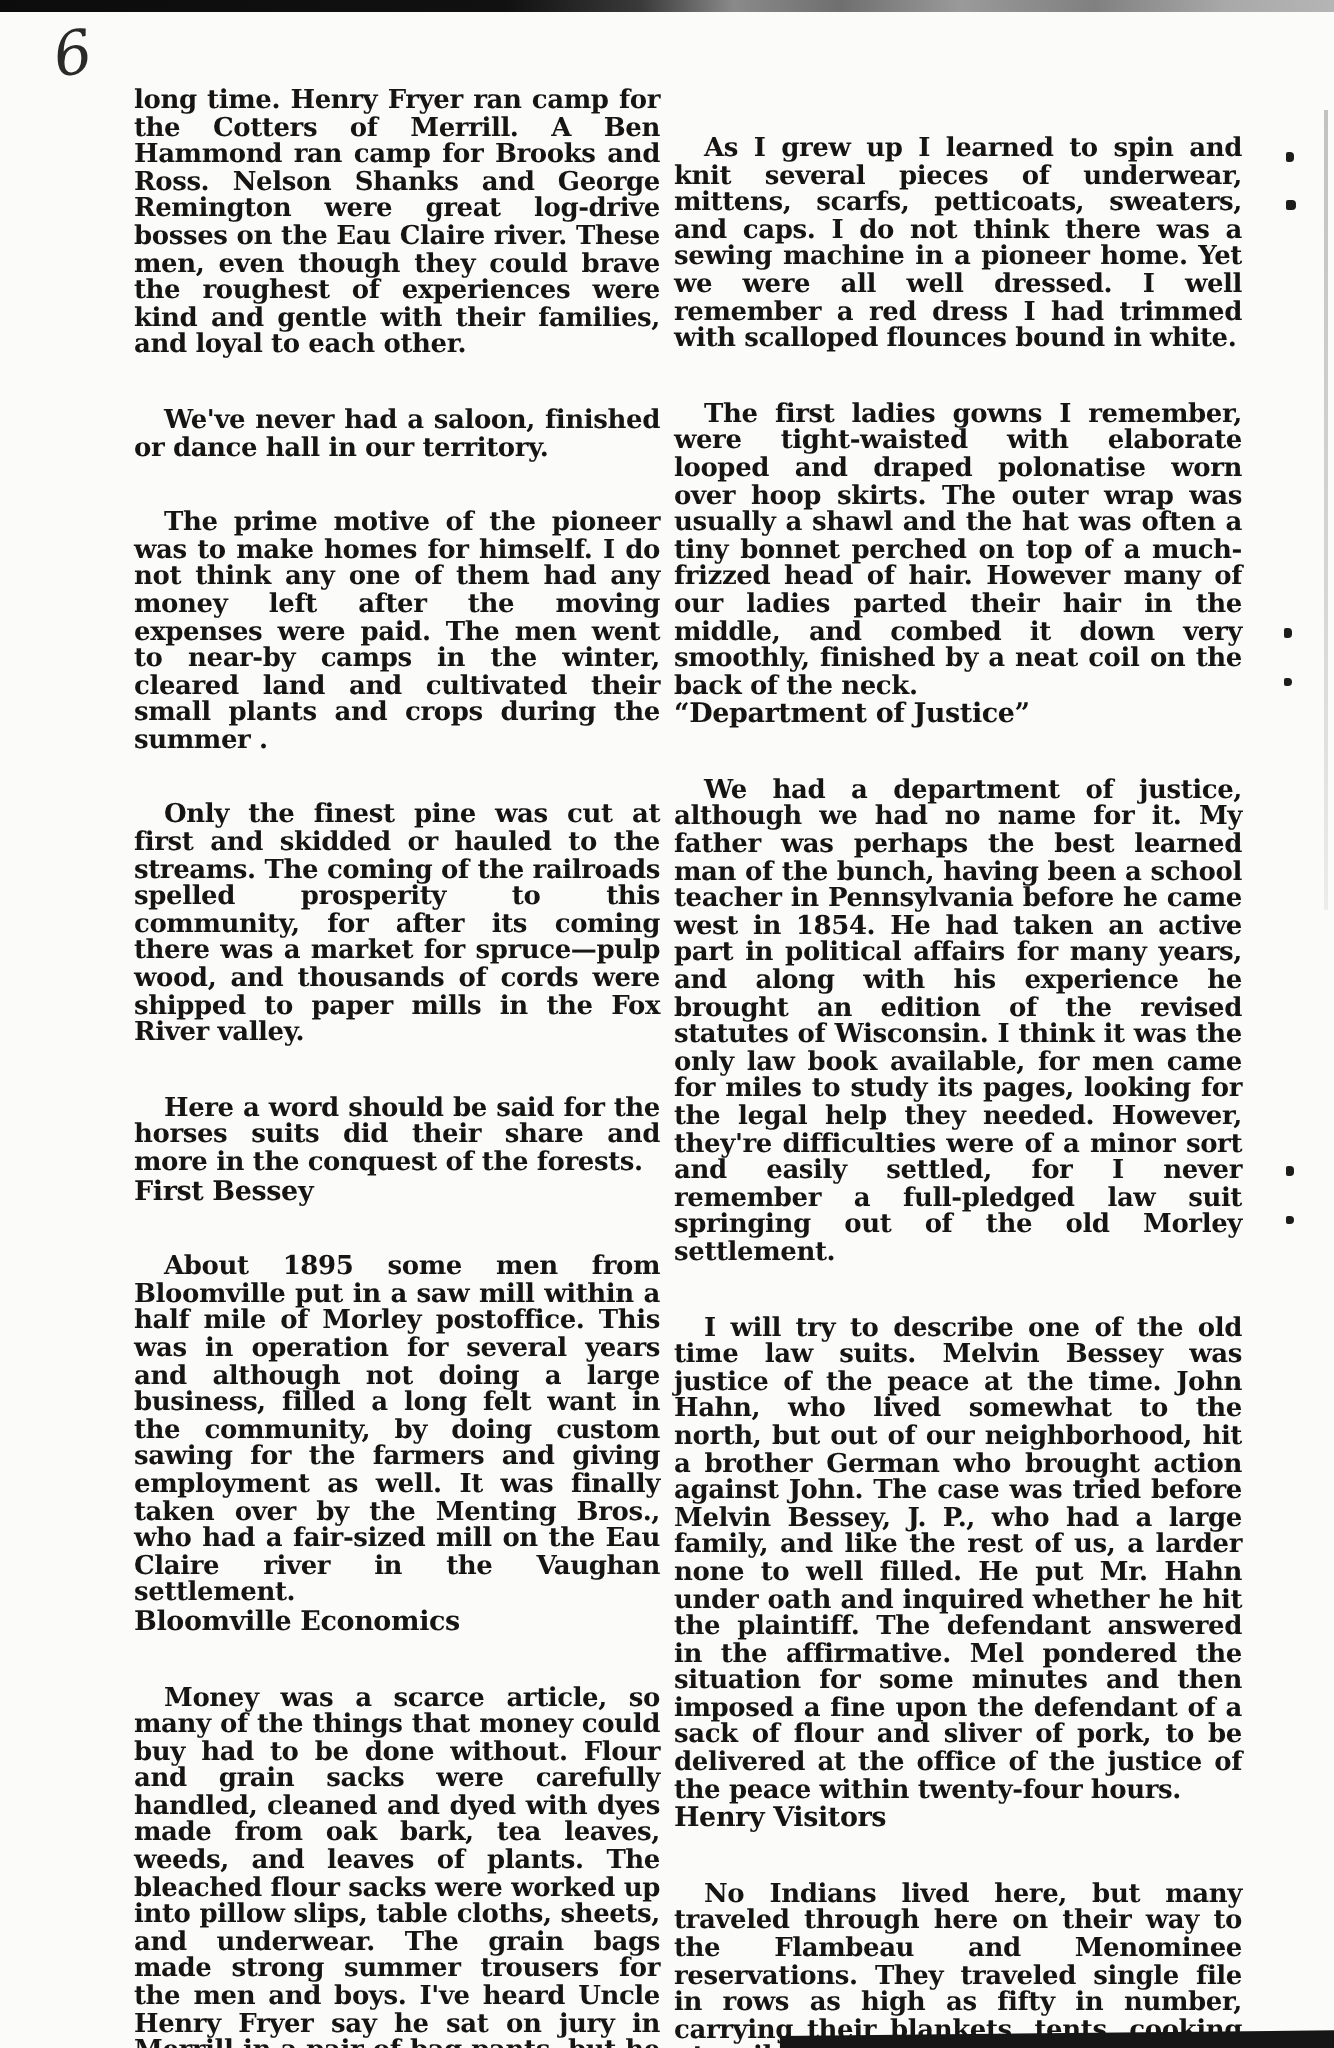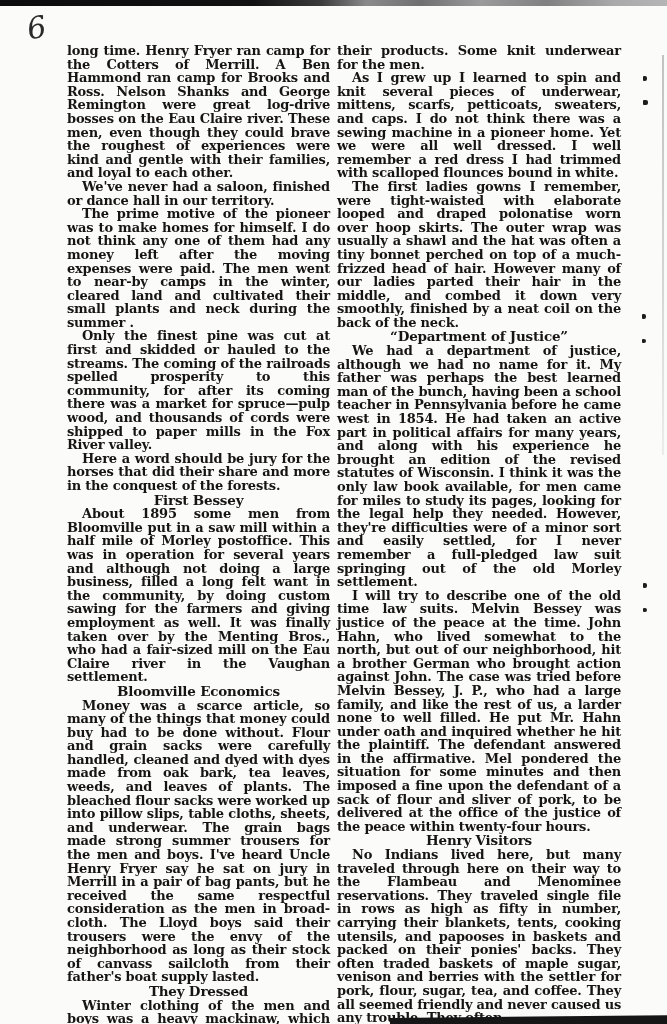--- a/index.html
+++ b/index.html
@@ -58,25 +58,24 @@
     font-weight: bold;
     letter-spacing: -0.2px;
   }
   .col.left  { width: 263px; }
   .col.right { width: 284px; }
   .para {
     margin: 0;
     text-align: justify;
     text-justify: inter-word;
   }
-  .para.ind { text-indent: 15px; }
+  .para.ind { text-indent: 15px; margin-top: 24px; }
   .head {
     margin: 1px 0 0 0;
     font-size: 13.5px;
-    text-align: center;
     font-weight: bold;
   }
   .speck {
     position: absolute;
     width: 4px;
     height: 5px;
     background: #1d1d1d;
     border-radius: 1px 2px 2px 1px;
   }
   .margin-line {
@@ -94,32 +93,31 @@
 <div class="scan-edge-top"></div>
 
 <div class="page-number">6</div>
 
 <div class="margin-line"></div>
 
 <div class="columns">
   <div class="col left">
       <p class="para">long time.  Henry Fryer ran camp for the Cotters of Merrill. A Ben Hammond ran camp for Brooks and Ross. Nelson Shanks and George Remington were great log-drive bosses on the Eau Claire river.  These men, even though they could brave the roughest of experiences were kind and gentle with their families, and loyal to each other.</p>
       <p class="para ind">We've never had a saloon, finished or dance hall in our territory.</p>
-      <p class="para ind">The prime motive of the pioneer was to make homes for himself.  I do not think any one of them had any money left after the moving expenses were paid.  The men went to near-by camps in the winter, cleared land and cultivated their small plants and neck during the summer .</p>
+      <p class="para ind">The prime motive of the pioneer was to make homes for himself.  I do not think any one of them had any money left after the moving expenses were paid.  The men went to near-by camps in the winter, cleared land and cultivated their small plants and crops during the summer .</p>
       <p class="para ind">Only the finest pine was cut at first and skidded or hauled to the streams. The coming of the railroads spelled prosperity to this community, for after its coming there was a market for spruce—pulp wood, and thousands of cords were shipped to paper mills in the Fox River valley.</p>
-      <p class="para ind">Here a word should be jury for the horses that did their share and more in the conquest of the forests.</p>
+      <p class="para ind">Here a word should be said for the horses suits did their share and more in the conquest of the forests.</p>
       <h3 class="head">First Bessey</h3>
       <p class="para ind">About 1895 some men from Bloomville put in a saw mill within a half mile of Morley postoffice.  This was in operation for several years and although not doing a large business, filled a long felt want in the community, by doing custom sawing for the farmers and giving employment as well.  It was finally taken over by the Menting Bros., who had a fair-sized mill on the Eau Claire river in the Vaughan settlement.</p>
       <h3 class="head">Bloomville Economics</h3>
       <p class="para ind">Money was a scarce article, so many of the things that money could buy had to be done without.  Flour and grain sacks were carefully handled, cleaned and dyed with dyes made from oak bark, tea leaves, weeds, and leaves of plants.  The bleached flour sacks were worked up into pillow slips, table cloths, sheets, and underwear. The grain bags made strong summer trousers for the men and boys.  I've heard Uncle Henry Fryer say he sat on jury in Merrill in a pair of bag pants, but he received the same respectful consideration as the men in broad-cloth.  The Lloyd boys said their trousers were the envy of the neighborhood as long as their stock of canvass sailcloth from their father's boat supply lasted.</p>
       <h3 class="head">They Dressed</h3>
       <p class="para ind">Winter clothing of the men and boys was a heavy mackinaw, which was the best material to withstand the cold and storm.  They wore bright reds, blues, greens, and grays, for trousers, jackets, and caps.  Heavy hand-spun and knitted socks and mittens were considered a necessity.  Many of our women were expert knitters and knit very pretty and artistic patterns into</p>
     </div>
   <div class="col right">
-      <p class="para">their products.  Some knit underwear for the men.</p>
       <p class="para ind">As I grew up I learned to spin and knit several pieces of underwear, mittens, scarfs, petticoats, sweaters, and caps.  I do not think there was a sewing machine in a pioneer home. Yet we were all well dressed.  I well remember a red dress I had trimmed with scalloped flounces bound in white.</p>
       <p class="para ind">The first ladies gowns I remember, were tight-waisted with elaborate looped and draped polonatise worn over hoop skirts.  The outer wrap was usually a shawl and the hat was often a tiny bonnet perched on top of a much-frizzed head of hair.  However many of our ladies parted their hair in the middle, and combed it down very smoothly, finished by a neat coil on the back of the neck.</p>
       <h3 class="head">“Department of Justice”</h3>
       <p class="para ind">We had a department of justice, although we had no name for it.   My father was perhaps the best learned man of the bunch, having been a school teacher in Pennsylvania before he came west in 1854.  He had taken an active part in political affairs for many years, and along with his experience he brought an edition of the revised statutes of Wisconsin. I think it was the only law book available, for men came for miles to study its pages, looking for the legal help they needed. However, they're difficulties were of a minor sort and easily settled, for I never remember a full-pledged law suit springing out of the old Morley settlement.</p>
       <p class="para ind">I will try to describe one of the old time law suits.  Melvin Bessey was justice of the peace at the time.  John Hahn, who lived somewhat to the north, but out of our neighborhood, hit a brother German who brought action against John.  The case was tried before Melvin Bessey, J. P., who had a large family, and like the rest of us, a larder none to well filled.  He put Mr. Hahn under oath and inquired whether he hit the plaintiff.  The defendant answered in the affirmative. Mel pondered the situation for some minutes and then imposed a fine upon the defendant of a sack of flour and sliver of pork, to be delivered at the office of the justice of the peace within twenty-four hours.</p>
       <h3 class="head">Henry Visitors</h3>
       <p class="para ind">No Indians lived here, but many traveled through here on their way to the Flambeau and Menominee reservations.  They traveled single file in rows as high as fifty in number, carrying their blankets, tents, cooking utensils, and papooses in baskets and packed on their ponies' backs.  They often traded baskets of maple sugar, venison and berries with the settler for pork, flour, sugar, tea, and coffee. They all seemed friendly and never caused us any trouble.  They often</p>
     </div>
 </div>
 

